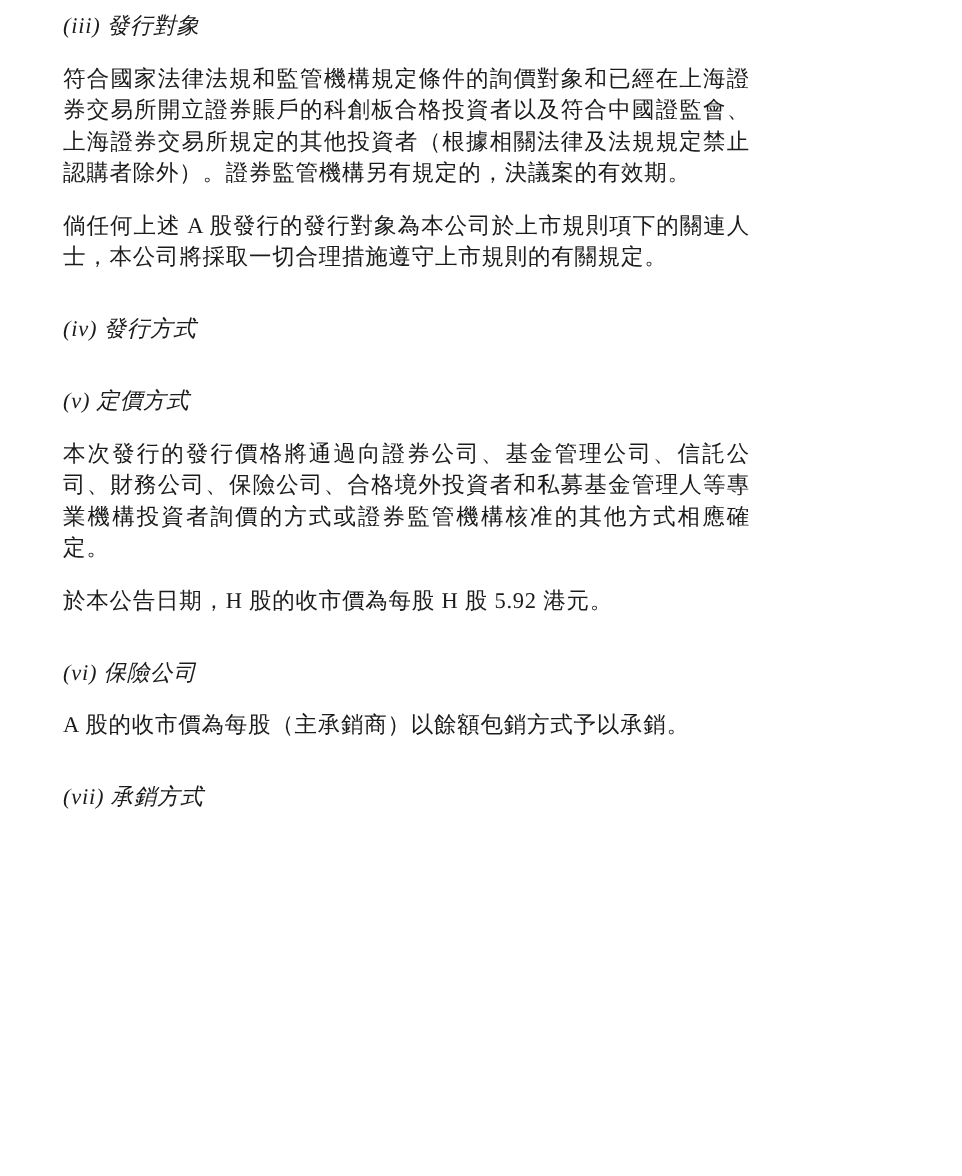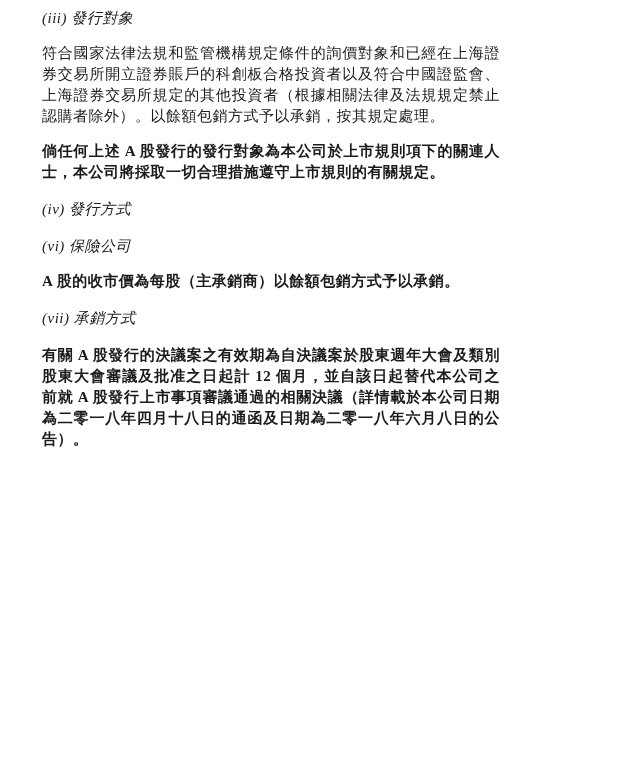--- a/index.html
+++ b/index.html
@@ -26,58 +26,61 @@
   .heading {
     font-style: italic;
     font-weight: normal;
     font-size: 15px;
     line-height: 21px;
     margin: 0 0 14px 0;
     letter-spacing: 0.5px;
   }
   .doc-section + .doc-section .heading,
   .para + .heading {
-    margin-top: 16px;
+    margin-top: 27px;
   }
   .para {
     margin: 0 0 14px 0;
     text-align: justify;
     text-justify: inter-character;
     letter-spacing: 0.5px;
   }
   .para:last-child {
     margin-bottom: 0;
-    font-weight: bold;
   }
   .doc-section {
     margin-bottom: 16px;
   }
 </style>
 </head>
 <body>
 
 <div class="page">
 
   <section class="doc-section">
     <h3 class="heading">(iii) 發行對象</h3>
-    <p class="para">符合國家法律法規和監管機構規定條件的詢價對象和已經在上海證券交易所開立證券賬戶的科創板合格投資者以及符合中國證監會、上海證券交易所規定的其他投資者（根據相關法律及法規規定禁止認購者除外）。以餘額包銷方式予以承銷，按其規定處理。</p>
+    <p class="para">符合國家法律法規和監管機構規定條件的詢價對象和已經在上海證券交易所開立證券賬戶的科創板合格投資者以及符合中國證監會、上海證券交易所規定的其他投資者（根據相關法律及法規規定禁止認購者除外）。證券監管機構另有規定的，決議案的有效期。</p>
     <p class="para">倘任何上述 A 股發行的發行對象為本公司於上市規則項下的關連人士，本公司將採取一切合理措施遵守上市規則的有關規定。</p>
   </section>
 
   <section class="doc-section">
     <h3 class="heading">(iv) 發行方式</h3>
   </section>
 
+  <section class="doc-section">
+    <h3 class="heading">(v) 定價方式</h3>
+    <p class="para">本次發行的發行價格將通過向證券公司、基金管理公司、信託公司、財務公司、保險公司、合格境外投資者和私募基金管理人等專業機構投資者詢價的方式或證券監管機構核准的其他方式相應確定。</p>
+    <p class="para">於本公告日期，H 股的收市價為每股 H 股 5.92 港元。</p>
+  </section>
 
   <section class="doc-section">
     <h3 class="heading">(vi) 保險公司</h3>
     <p class="para">A 股的收市價為每股（主承銷商）以餘額包銷方式予以承銷。</p>
   </section>
 
   <section class="doc-section">
     <h3 class="heading">(vii) 承銷方式</h3>
   </section>
 
   <section class="doc-section">
-    <p class="para">有關 A 股發行的決議案之有效期為自決議案於股東週年大會及類別股東大會審議及批准之日起計 12 個月，並自該日起替代本公司之前就 A 股發行上市事項審議通過的相關決議（詳情載於本公司日期為二零一八年四月十八日的通函及日期為二零一八年六月八日的公告）。</p>
   </section>
 
 </div>
 
 </body></html>

